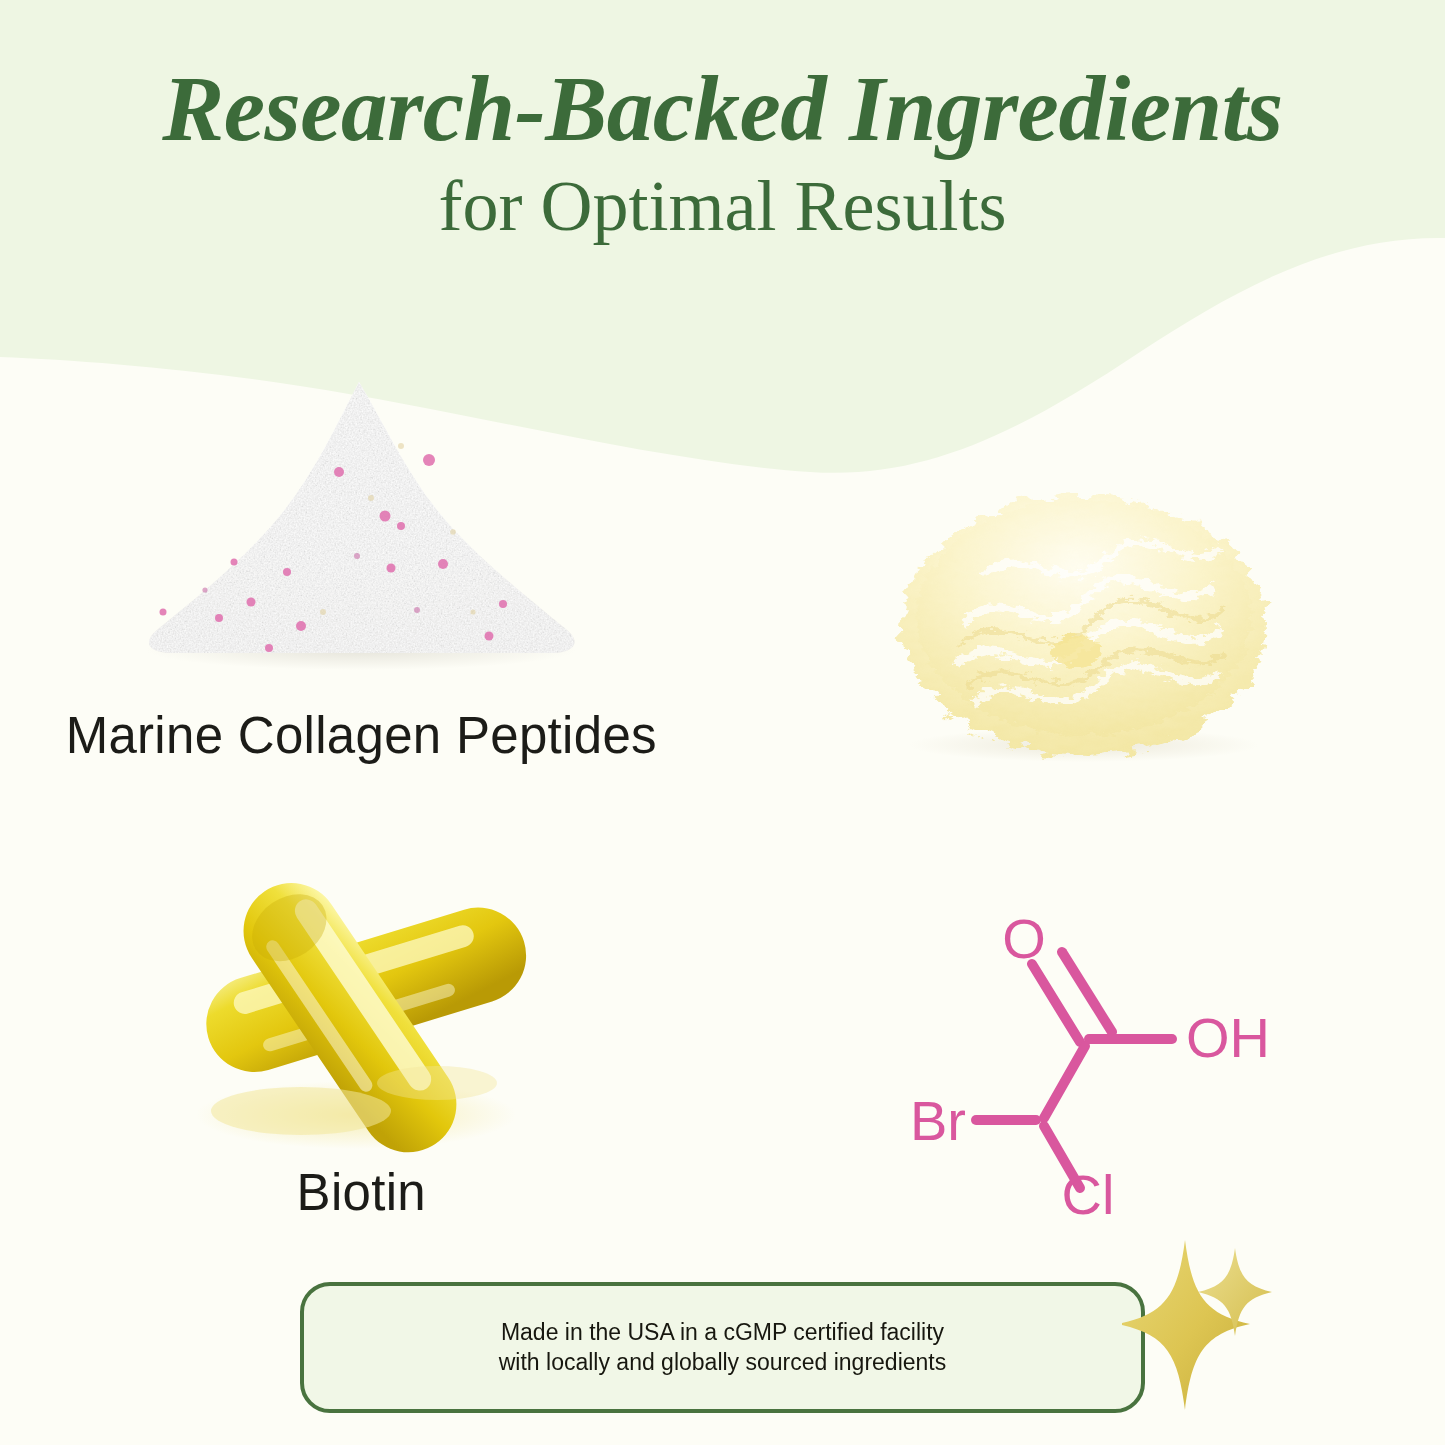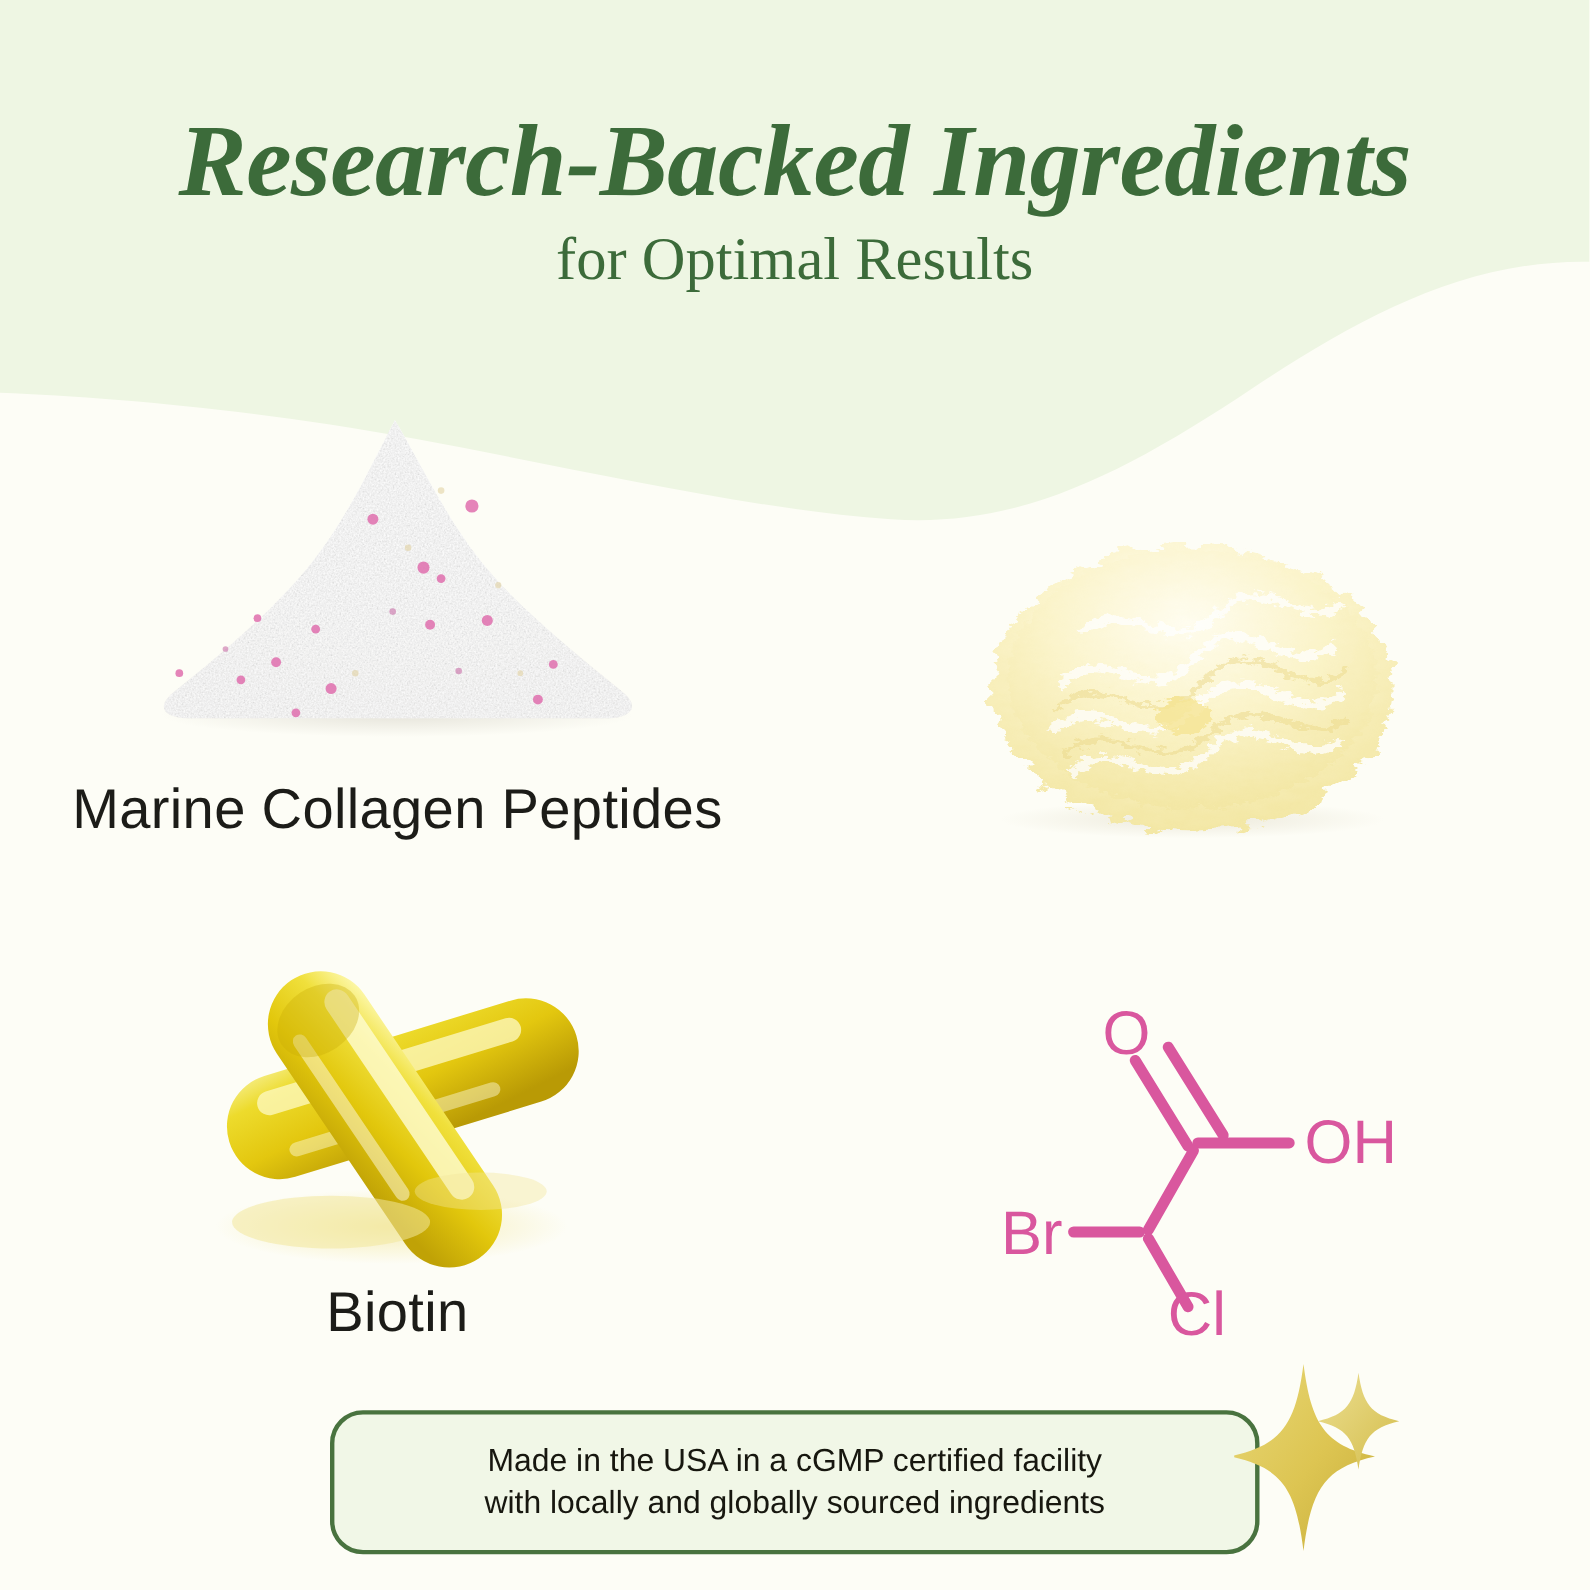--- a/index.html
+++ b/index.html
@@ -17,37 +17,36 @@
     width:1445px; height:1445px;
     z-index:0;
   }
 
   
   .header {
     position:absolute; top:0; left:0; width:1445px;
     z-index:3;
     text-align:center;
     padding-top:62px;
-    margin-top:38px;
   }
   .title-main {
     font-family:"Liberation Serif", serif;
     font-weight:bold;
     font-style:italic;
     font-size:93px;
     line-height:1.0;
     color:#3c6b3a;
     letter-spacing:-0.5px;
     white-space:nowrap;
   }
   .title-sub {
     font-family:"Liberation Serif", serif;
     font-weight:normal;
     font-style:normal;
-    font-size:55px;
+    font-size:72px;
     line-height:1.05;
     color:#3c6b3a;
     margin-top:14px;
     white-space:nowrap;
   }
 
   
   .grid {
     position:absolute;
     top:350px; left:0;
@@ -90,21 +89,21 @@
     width:845px; height:131px;
     background:#f1f7e7;
     border:4px solid #49733f;
     border-radius:30px;
     display:flex; flex-direction:column;
     align-items:center; justify-content:center;
     z-index:2;
   }
   .badge-line {
     font-family:"Liberation Sans", sans-serif;
-    font-size:29px;
+    font-size:23px;
     color:#17170f;
     line-height:1.28;
     white-space:nowrap;
   }
   .sparkles {
     position:absolute;
     left:1122px; top:-40px;
     width:210px; height:215px;
     z-index:3;
   }

